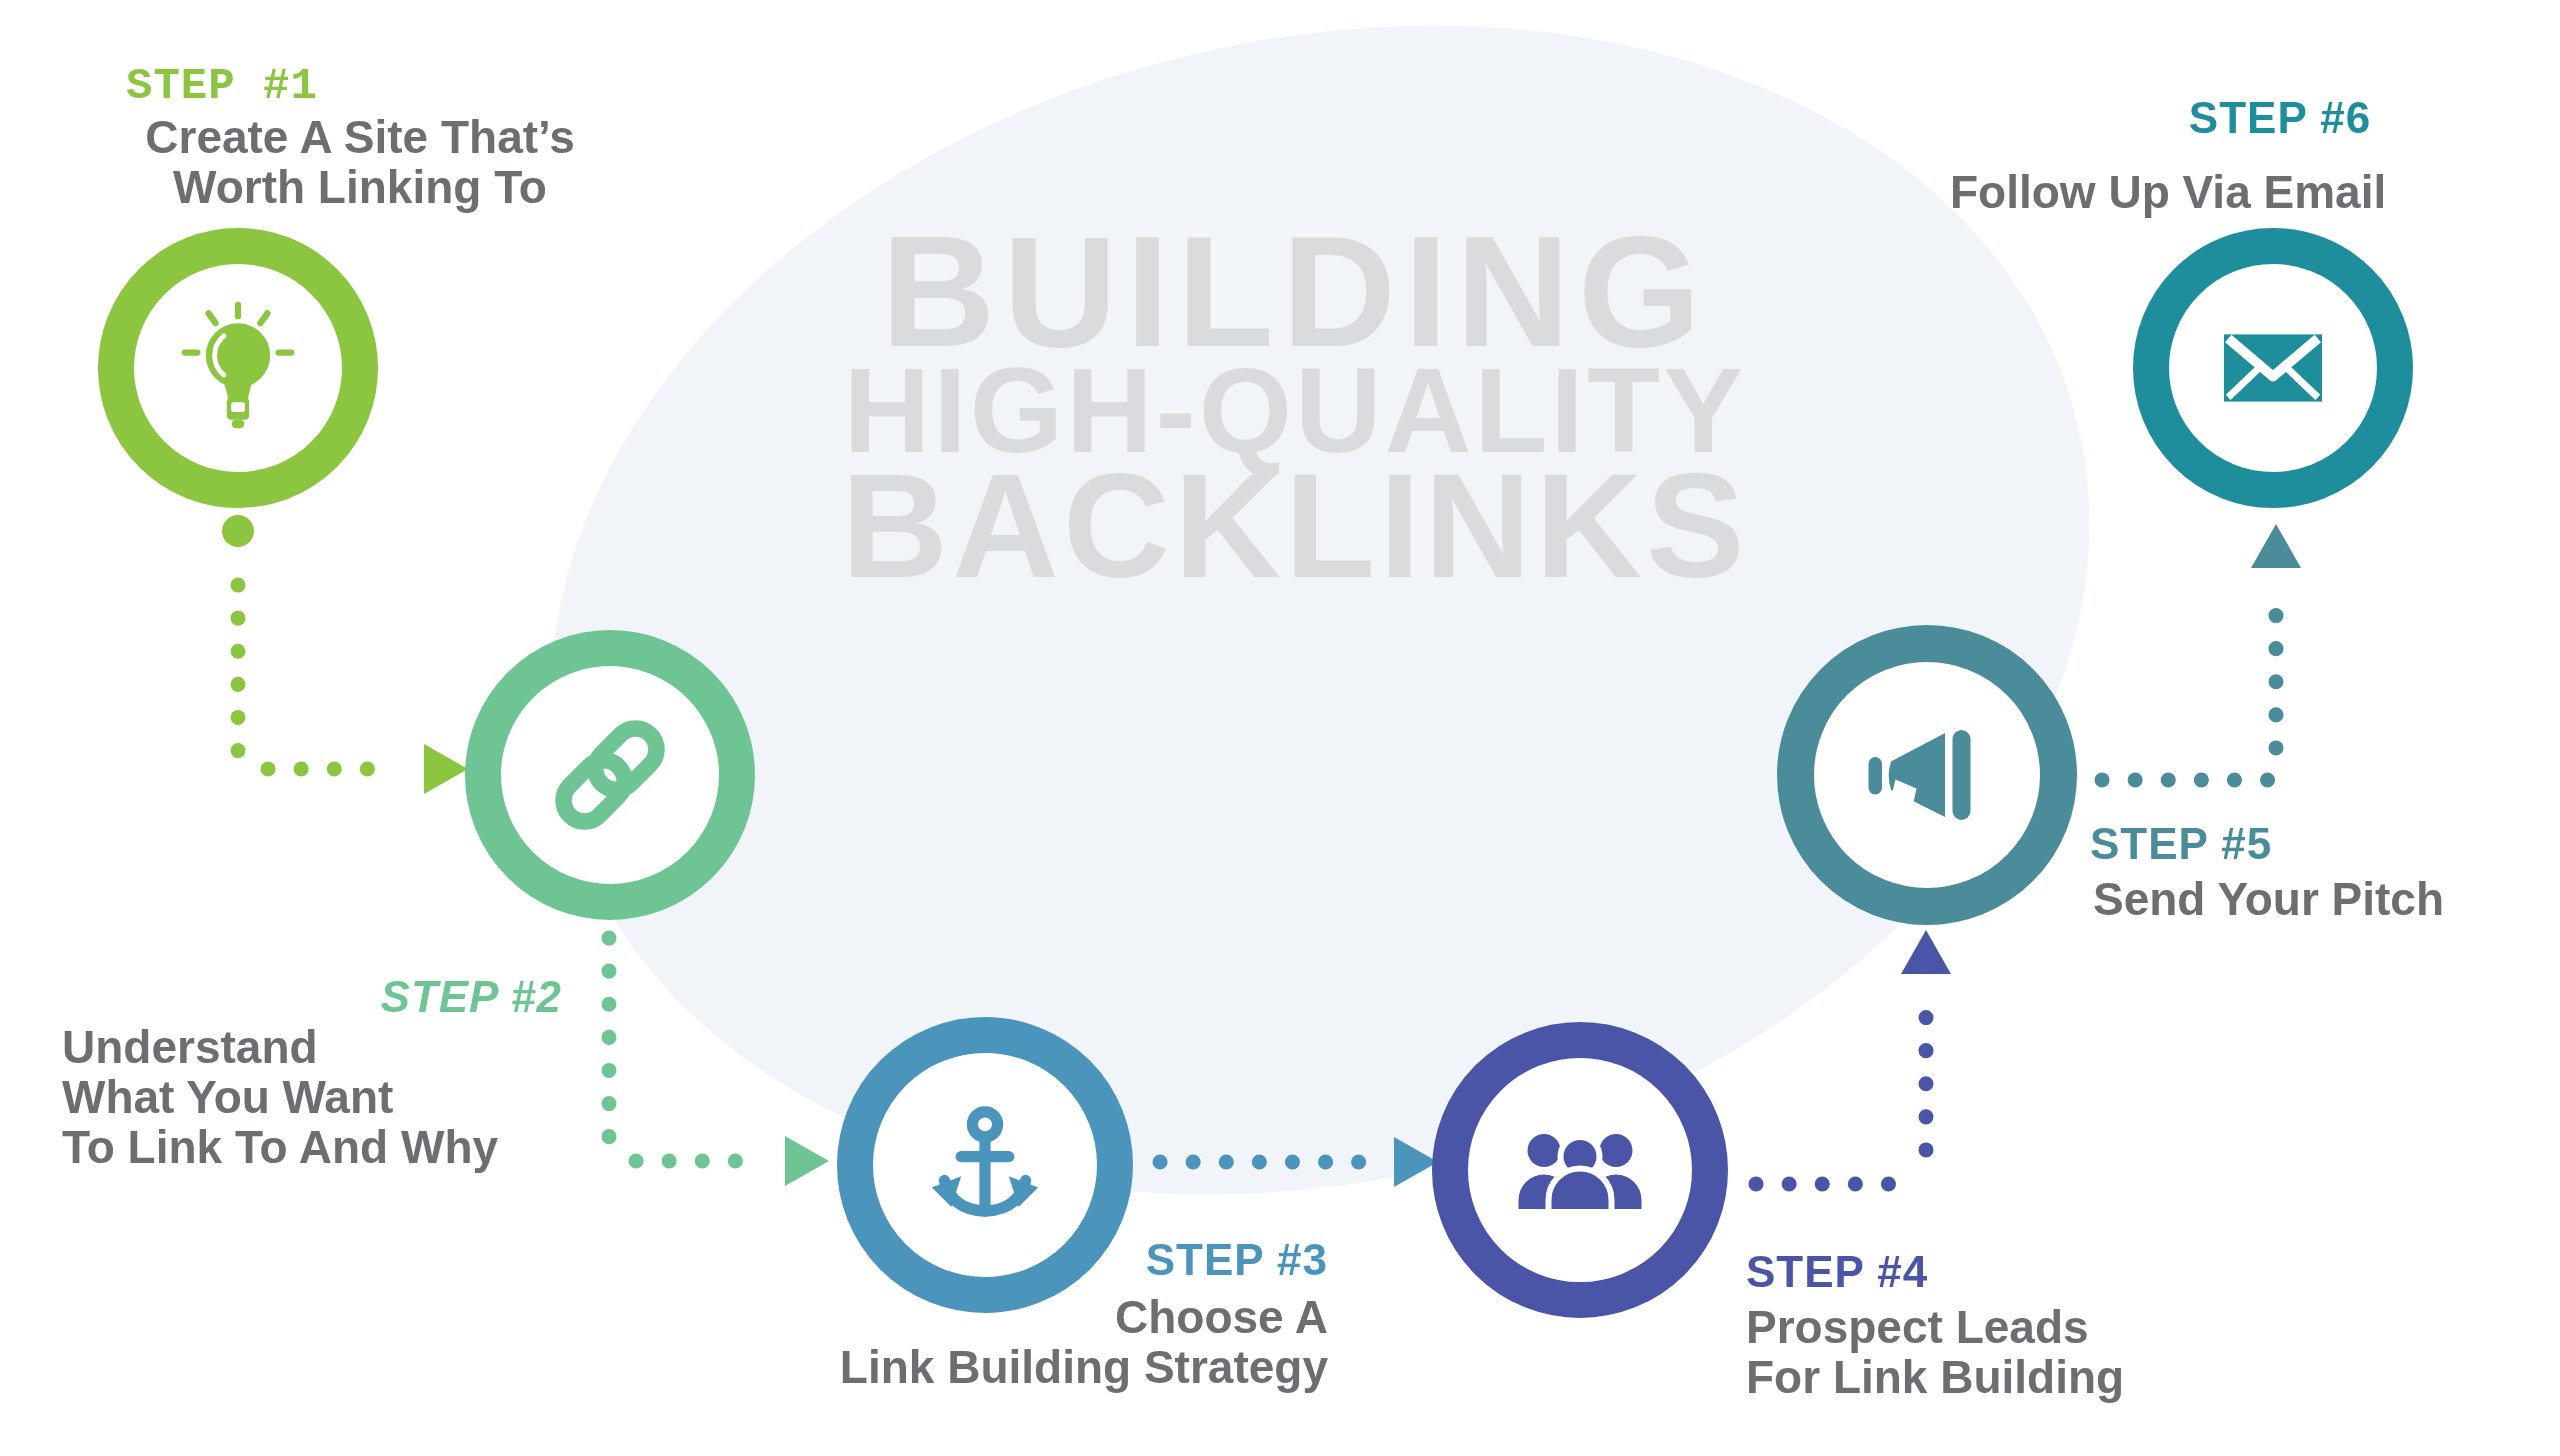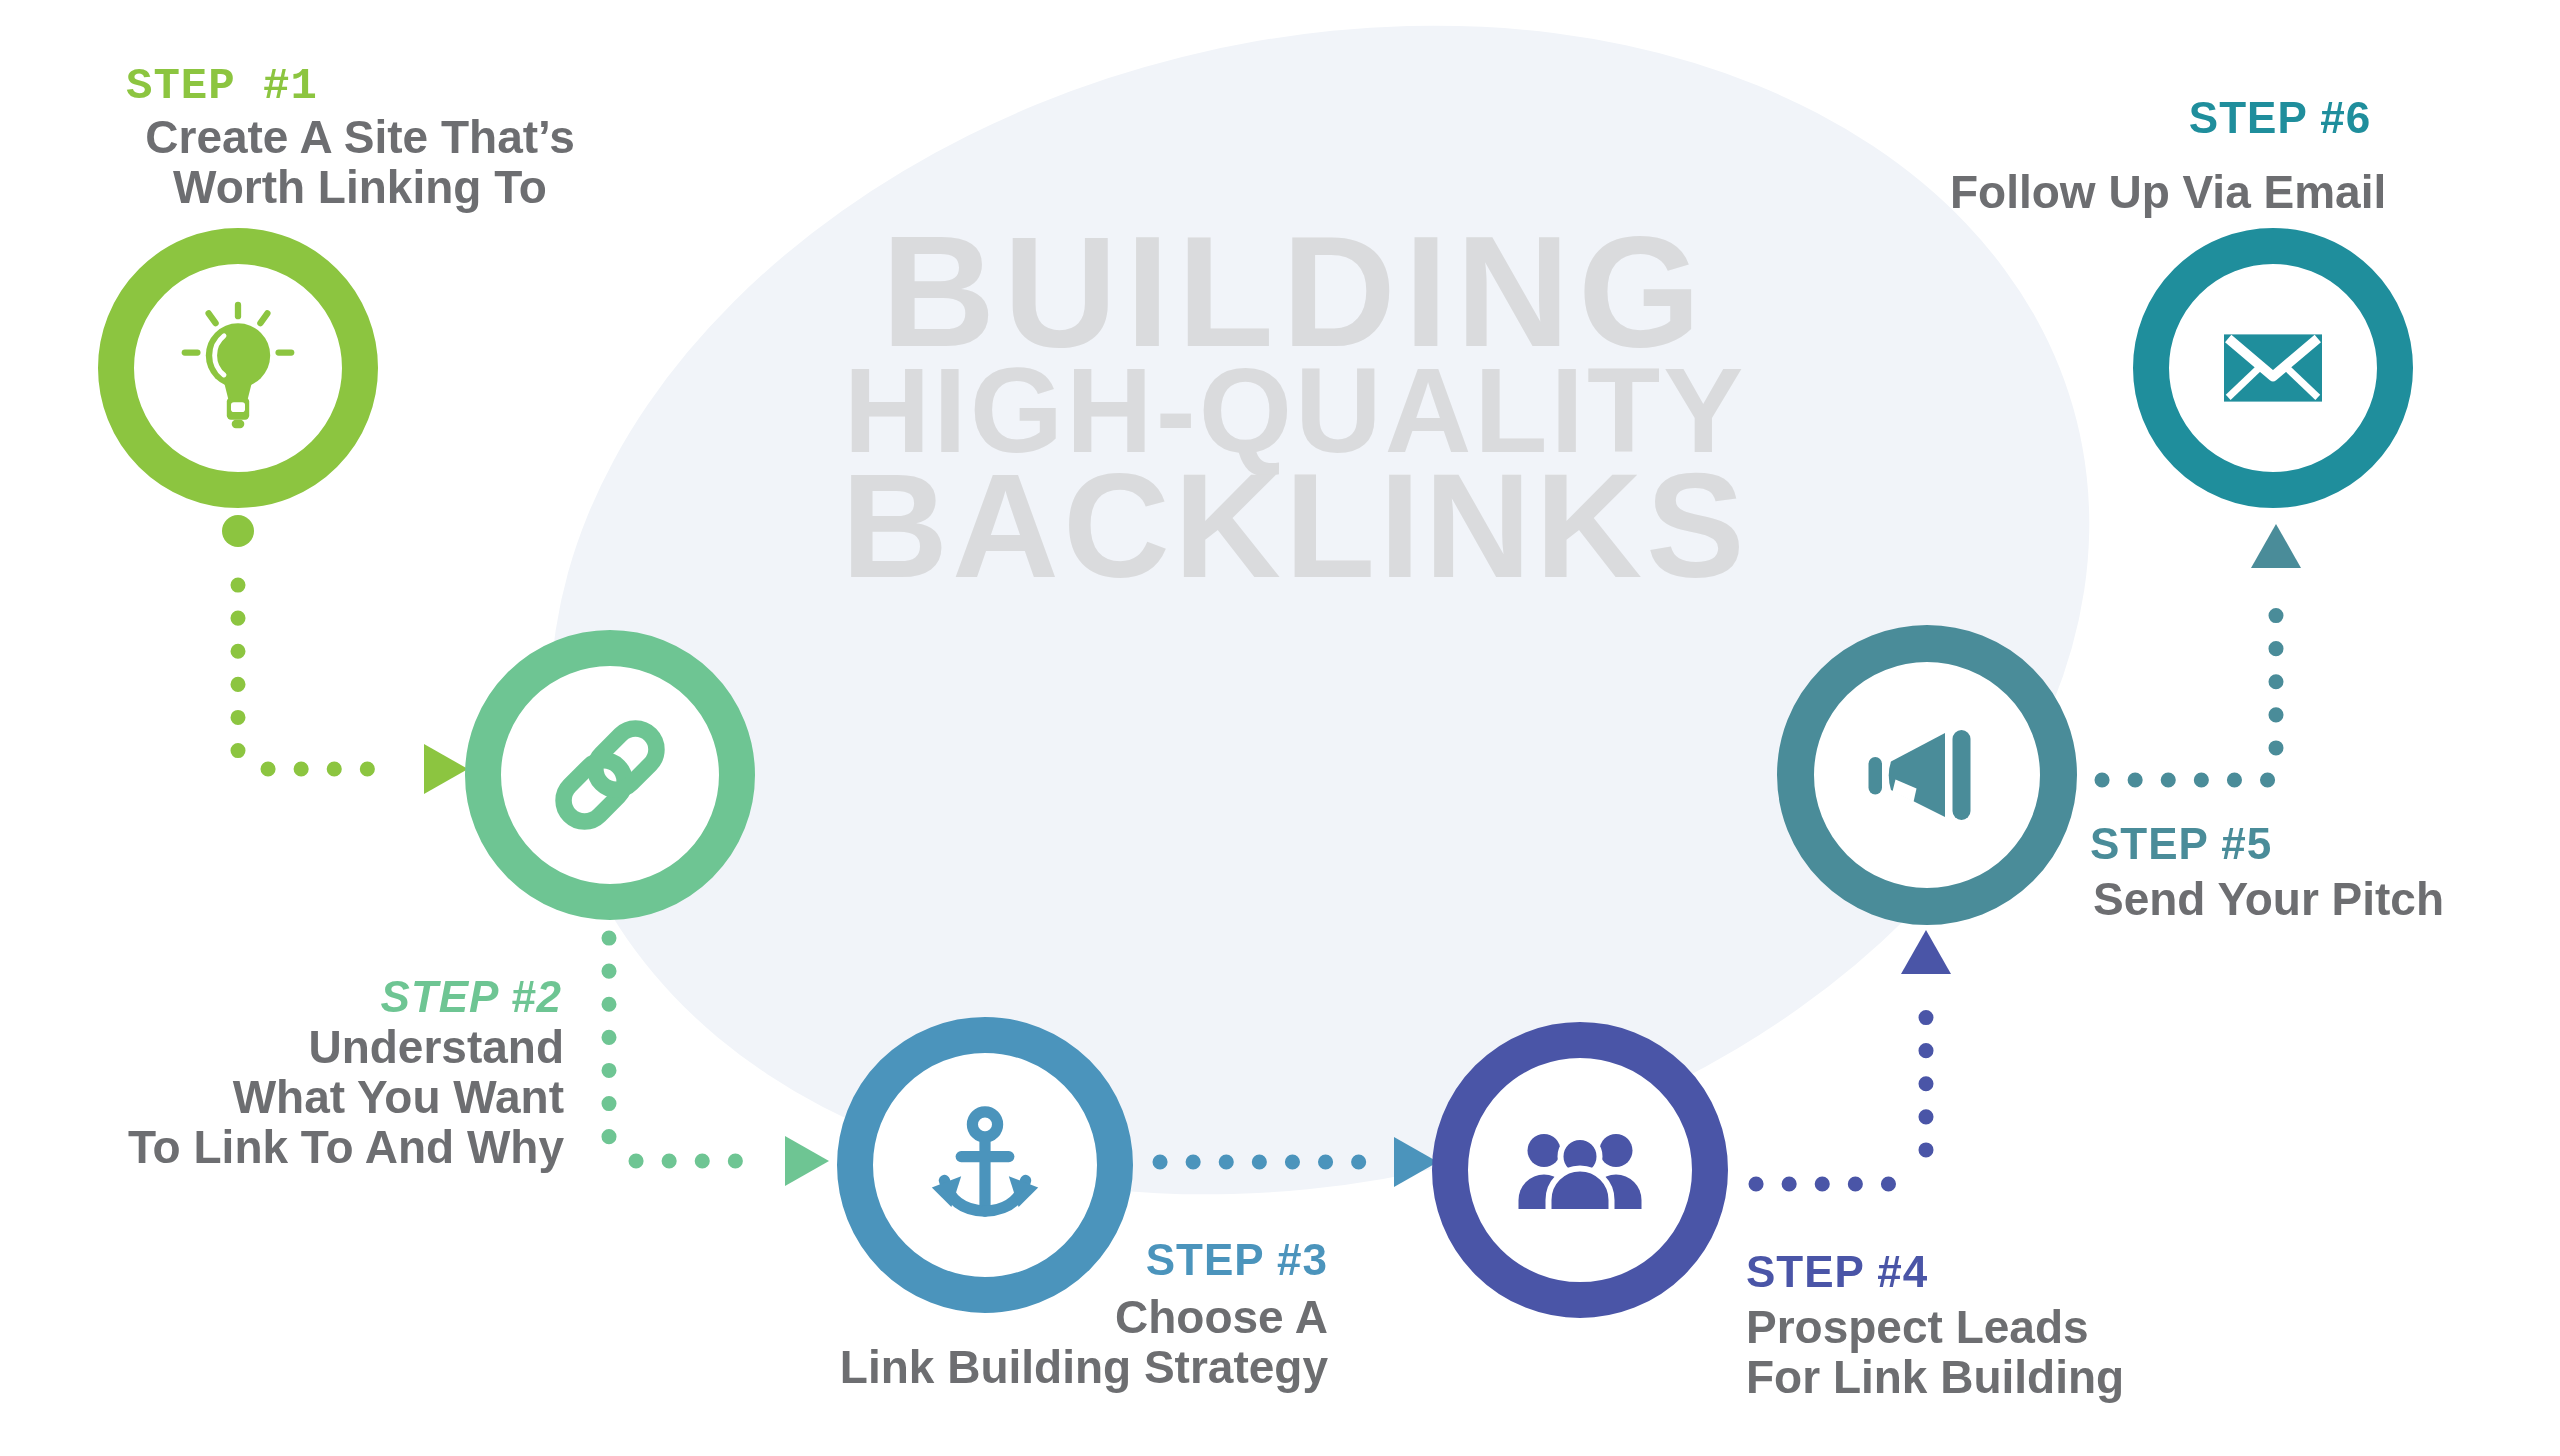--- a/index.html
+++ b/index.html
@@ -26,21 +26,21 @@
   .ring4{left:1432px;top:1022px;width:296px;height:296px;border:36px solid var(--s4);color:var(--s4);}
   .ring5{left:1777px;top:625px;width:300px;height:300px;border:37px solid var(--s5);color:var(--s5);}
   .ring6{left:2133px;top:228px;width:280px;height:280px;border:36px solid var(--s6);color:var(--s6);}
   
   .step-label{position:absolute;font-size:44px;font-weight:800;letter-spacing:1px;line-height:1;white-space:nowrap;}
   .step-title{position:absolute;font-size:46px;font-weight:700;line-height:50px;color:var(--gray);}
   .step-title span{display:block;white-space:nowrap;}
   .label1{left:126px;top:64px;color:var(--s1);font-family:Liberation Mono, monospace;}
   .title1{left:100px;top:112px;width:520px;text-align:center;}
   .label2{left:162px;top:975px;width:400px;text-align:right;color:var(--s2);font-style:italic;}
-  .title2{left:62px;top:1022px;width:502px;text-align:right;}
+  .title2{left:62px;top:1022px;width:502px;}
   .label3{left:928px;top:1238px;width:400px;text-align:right;color:var(--s3);}
   .title3{left:733px;top:1292px;width:595px;text-align:right;}
   .label4{left:1746px;top:1250px;color:var(--s4);}
   .title4{left:1746px;top:1302px;text-align:left;}
   .label5{left:2090px;top:822px;color:var(--s5);}
   .title5{left:2093px;top:874px;text-align:left;}
   .label6{left:2080px;top:96px;width:400px;text-align:center;color:var(--s6);}
   .title6{left:1950px;top:144px;width:560px;text-align:left;margin-top:23px;}
   .connectors{position:absolute;left:0;top:0;}
   .c1{color:var(--s1);} .c2{color:var(--s2);} .c3{color:var(--s3);}

